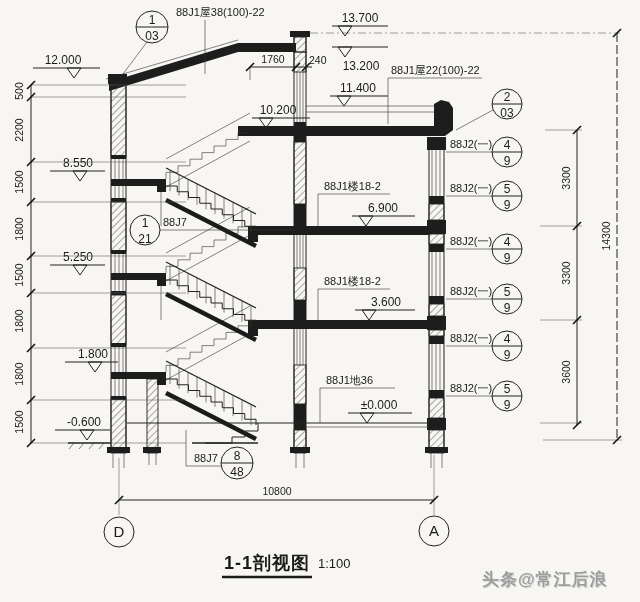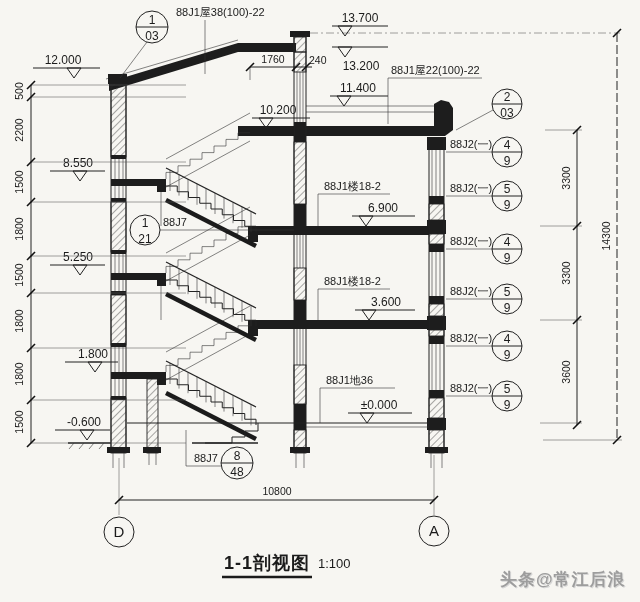--- a/index.html
+++ b/index.html
@@ -16,21 +16,21 @@
   .hw{fill:url(#hatch);stroke:#222;stroke-width:.9;}
   .tick{stroke:#111;stroke-width:1.6;}
   .ext{stroke:#555;stroke-width:.55;}
   .dim{font-size:10.5px;}
   .elev{font-size:12px;}
   .note{font-size:11px;}
   .circ{font-size:12px;}
   .axisT{font-size:15px;}
   .titleT{font-size:18px;font-weight:bold;letter-spacing:1px;}
   .scaleT{font-size:13px;}
-  #watermark{position:absolute;left:500px;top:568px;color:#9d9d9d;font-size:17px;font-weight:bold;
+  #watermark{position:absolute;left:482px;top:568px;color:#9d9d9d;font-size:17px;font-weight:bold;
              text-shadow:1px 1px 0 #d6d6d6;letter-spacing:1px;white-space:nowrap;}
 </style>
 </head>
 <body>
 
 <div id="stage">
 <svg width="640" height="602" viewBox="0 0 640 602">
   <defs>
     <pattern id="hatch" width="5" height="5" patternUnits="userSpaceOnUse" patternTransform="rotate(45)">
       <line x1="0" y1="0" x2="0" y2="5" stroke="#2a2a2a" stroke-width="0.8"></line>

